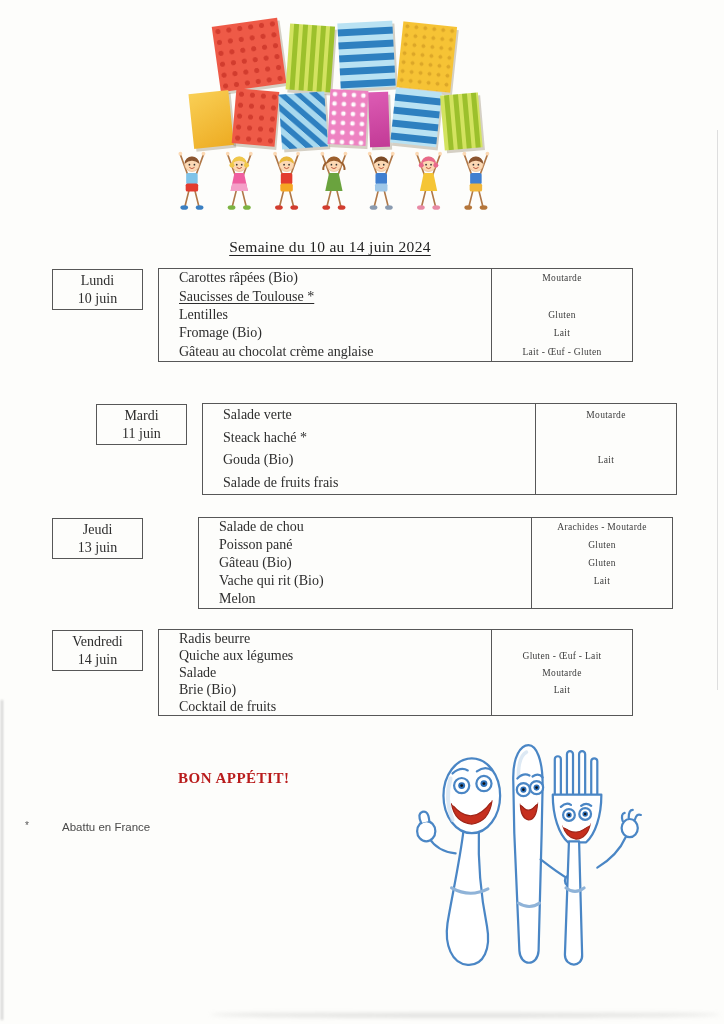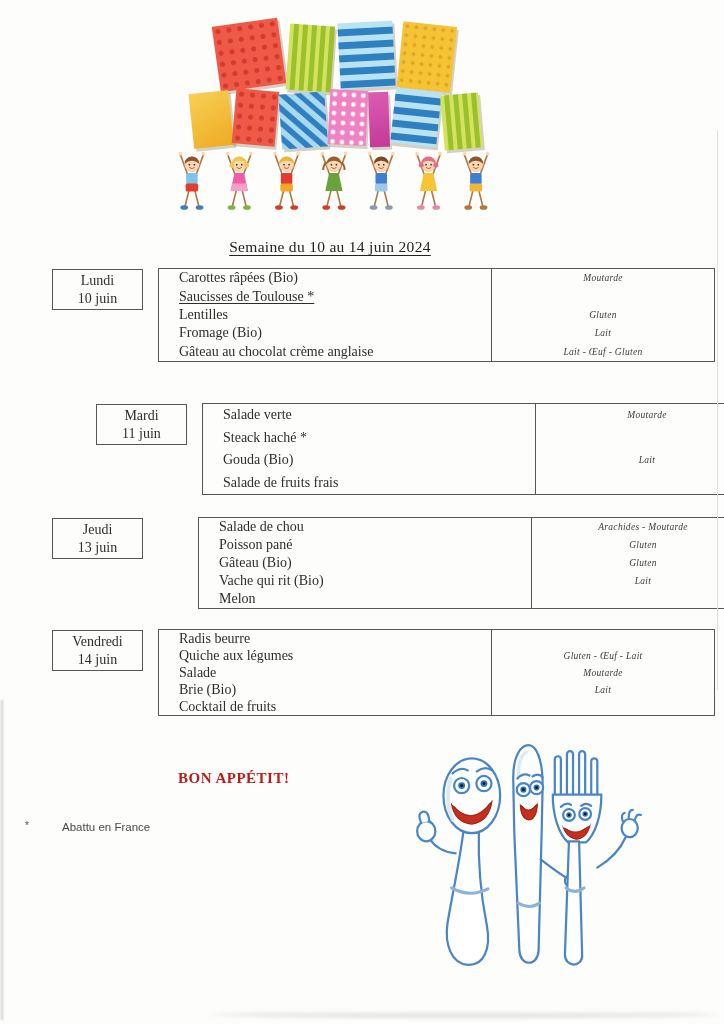--- a/index.html
+++ b/index.html
@@ -53,33 +53,33 @@
 
   
   .menu-block { position:absolute; left:0; width:724px; }
   .day-box {
     position:absolute; left:52px; top:1px; width:91px; height:41px;
     border:1.4px solid #575757; background:#fdfdfb;
     display:flex; flex-direction:column; justify-content:center; align-items:center;
     font-size:14px; line-height:18px; color:#2d2d2d;
   }
   .items-box {
-    position:absolute; left:158px; top:0; width:557px;
+    position:absolute; left:158px; top:0; width:475px;
     border:1.4px solid #575757; background:#fdfdfb;
     display:flex; flex-direction:column;
   }
   .item-row { flex:1; display:flex; align-items:center; }
   .item-text {
     width:332px; padding-left:20px; font-size:14px; color:#2d2d2d; white-space:nowrap;
   }
   .item-text.underlined { text-decoration:underline; text-underline-offset:2px; }
   .allergen-cell {
     flex:1; align-self:stretch; border-left:1.4px solid #575757;
     display:flex; align-items:center; justify-content:center;
-    font-style:italic; font-size:9.5px; color:#3c3c3c; letter-spacing:.3px;
+    font-size:9.5px; color:#3c3c3c; letter-spacing:.3px;
   }
 
   
   .bon-appetit {
     position:absolute; left:178px; top:770px;
     font-weight:bold; font-size:15px; letter-spacing:.5px; color:#b91c1c;
   }
   .footnote-symbol {
     position:absolute; left:25px; top:820px;
     font-family:"Liberation Sans", sans-serif; font-size:10px; color:#555;

